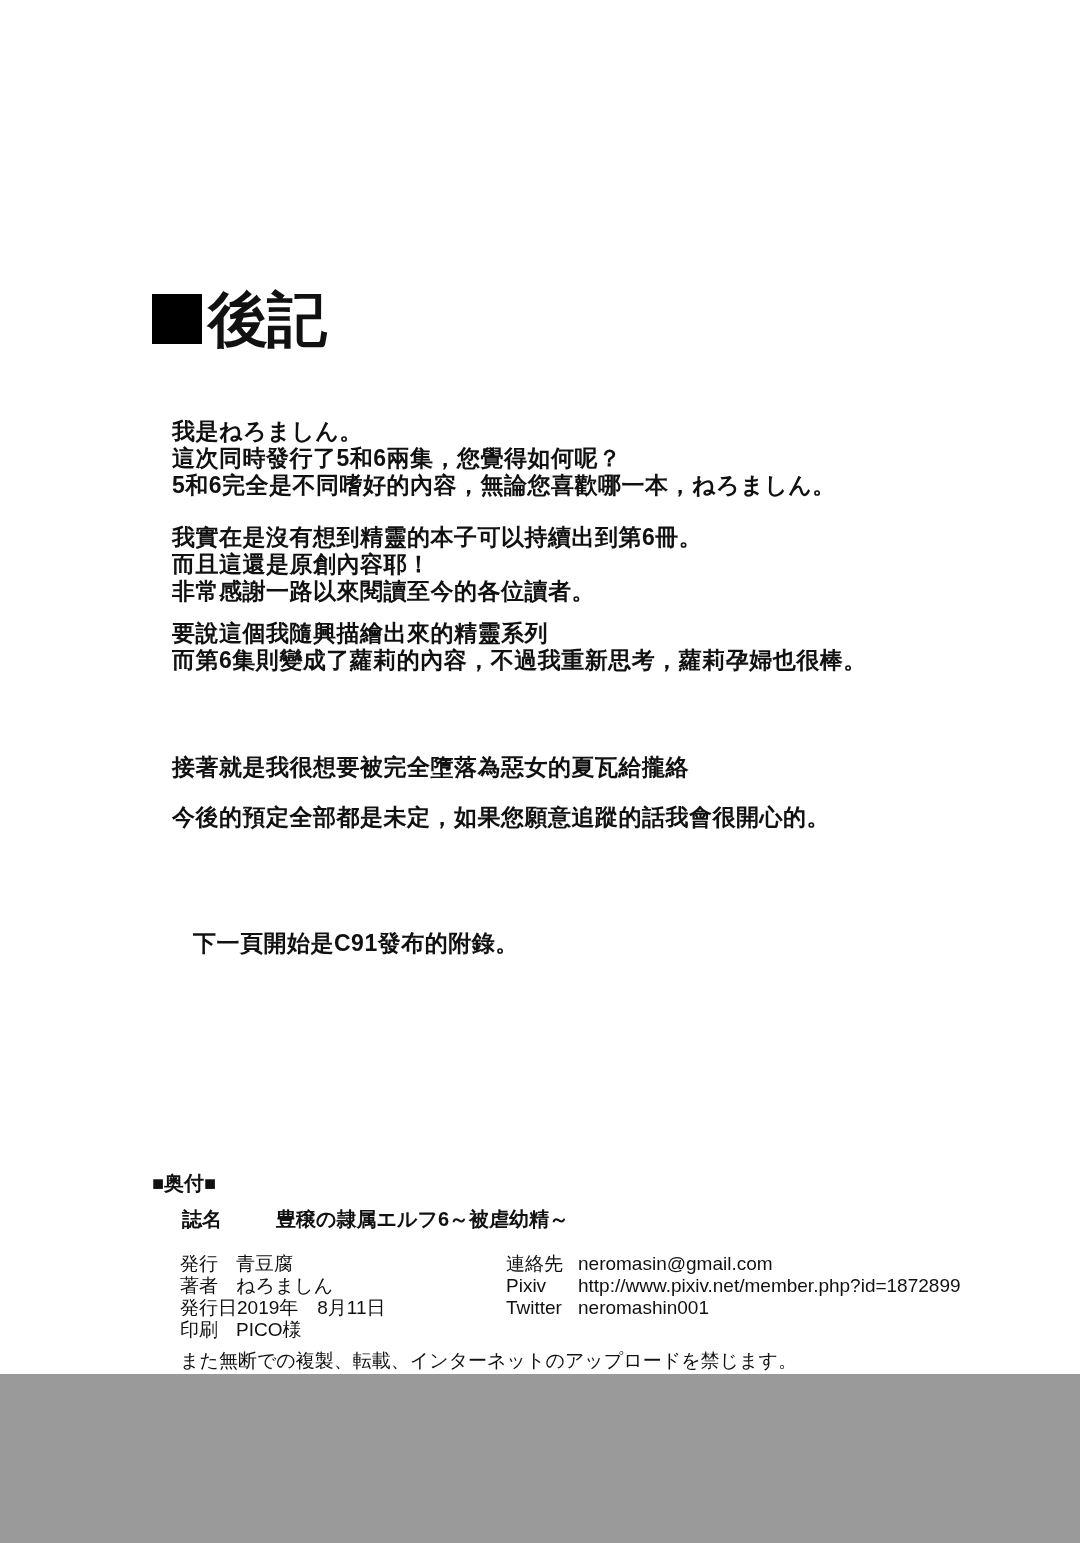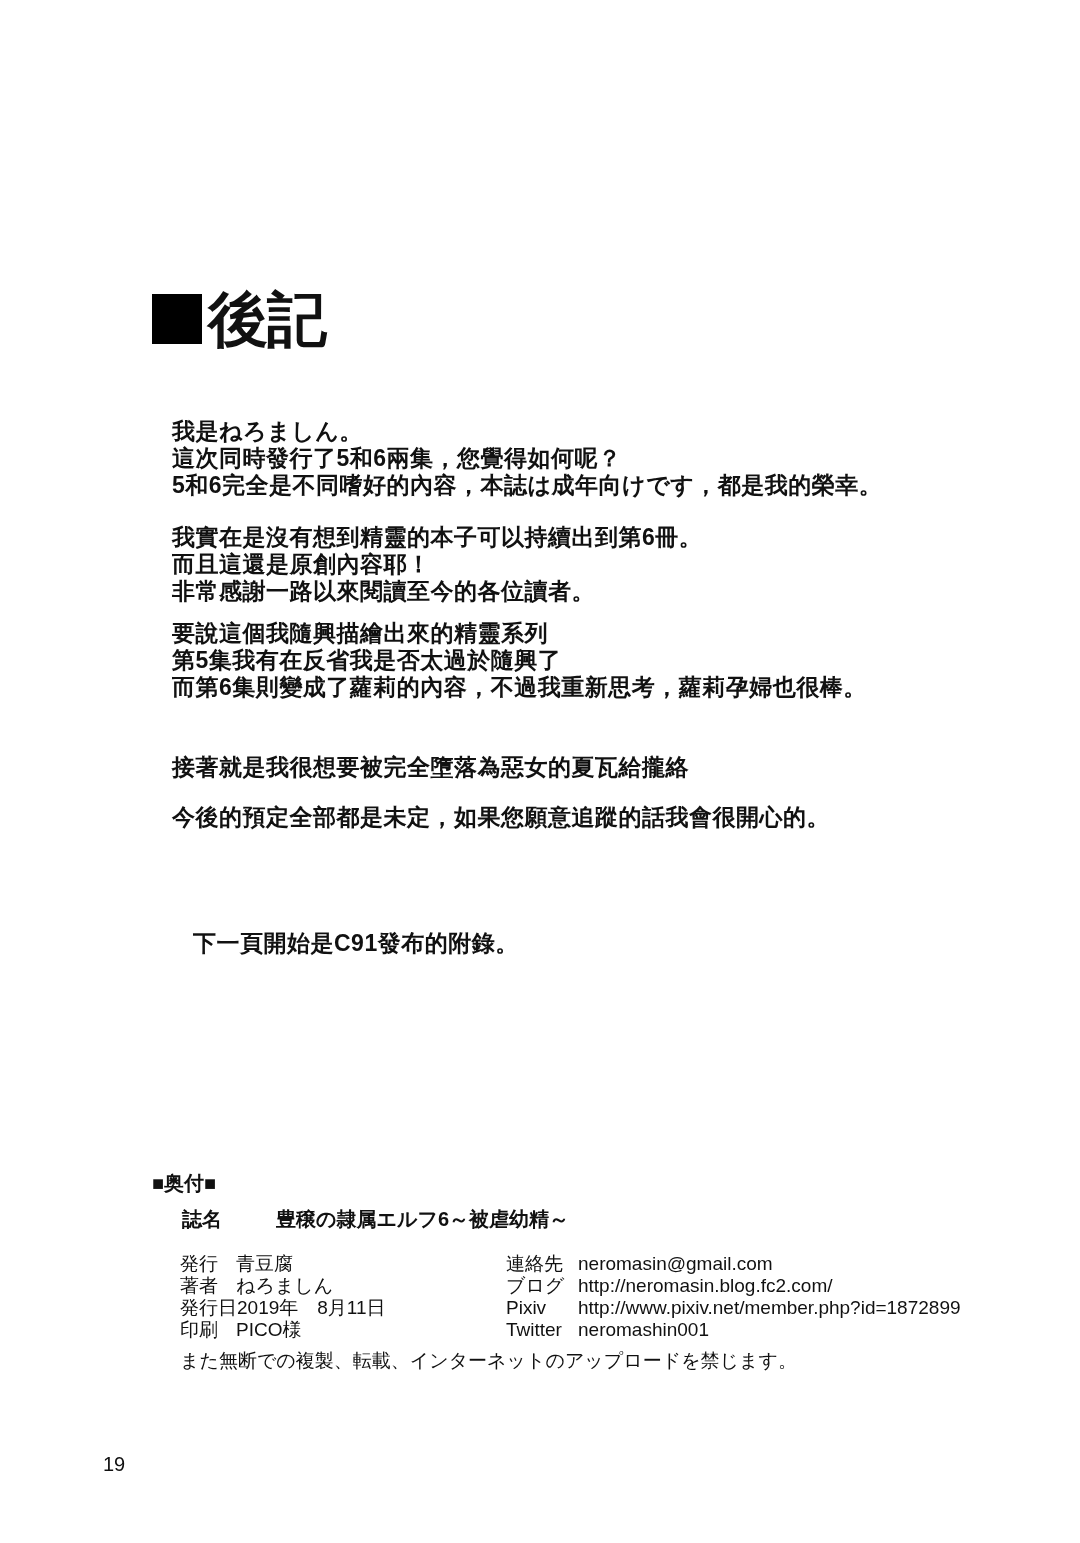--- a/index.html
+++ b/index.html
@@ -3,21 +3,21 @@
 <meta charset="utf-8">
 <style>
   html, body {
     margin: 0;
     padding: 0;
     background: #9a9a9a;
   }
   .page {
     position: relative;
     width: 1080px;
-    height: 1543px;
+    height: 1374px;
     margin: 0 auto;
     background: #ffffff;
     overflow: hidden;
     font-family: "Liberation Sans", "DejaVu Sans", sans-serif;
     color: #111111;
   }
 
   
   .title-row {
     position: absolute;
@@ -114,32 +114,31 @@
 <div class="page">
 
   <div class="title-row">
     <div class="title-square"></div>
     <div class="title-text">後記</div>
   </div>
 
   <div class="para p1">
     <div>我是ねろましん。</div>
     <div>這次同時發行了5和6兩集，您覺得如何呢？</div>
-    <div>5和6完全是不同嗜好的內容，本誌は成年向けです，都是我的榮幸。</div>
+    <div>5和6完全是不同嗜好的內容，無論您喜歡哪一本，ねろましん。</div>
   </div>
 
   <div class="para p2">
     <div>我實在是沒有想到精靈的本子可以持續出到第6冊。</div>
     <div>而且這還是原創內容耶！</div>
     <div>非常感謝一路以來閱讀至今的各位讀者。</div>
   </div>
 
   <div class="para p3">
     <div>要說這個我隨興描繪出來的精靈系列</div>
-    <div>第5集我有在反省我是否太過於隨興了</div>
     <div>而第6集則變成了蘿莉的內容，不過我重新思考，蘿莉孕婦也很棒。</div>
   </div>
 
   <div class="para p4">接著就是我很想要被完全墮落為惡女的夏瓦給攏絡</div>
   <div class="para p5">今後的預定全部都是未定，如果您願意追蹤的話我會很開心的。</div>
   <div class="para p6">下一頁開始是C91發布的附錄。</div>
 
   <div class="colophon-header">■奥付■</div>
 
   <div class="colophon-title-row">
@@ -165,24 +164,20 @@
       <span class="val">PICO様</span>
     </div>
   </div>
 
   <div class="col-table col-right">
     <div class="col-row">
       <span class="lab">連絡先</span>
       <span class="val">neromasin@gmail.com</span>
     </div>
     <div class="col-row">
-      <span class="lab">ブログ</span>
-      <span class="val">http://neromasin.blog.fc2.com/</span>
-    </div>
-    <div class="col-row">
       <span class="lab">Pixiv</span>
       <span class="val">http://www.pixiv.net/member.php?id=1872899</span>
     </div>
     <div class="col-row">
       <span class="lab">Twitter</span>
       <span class="val">neromashin001</span>
     </div>
   </div>
 
   <div class="disclaimer">

